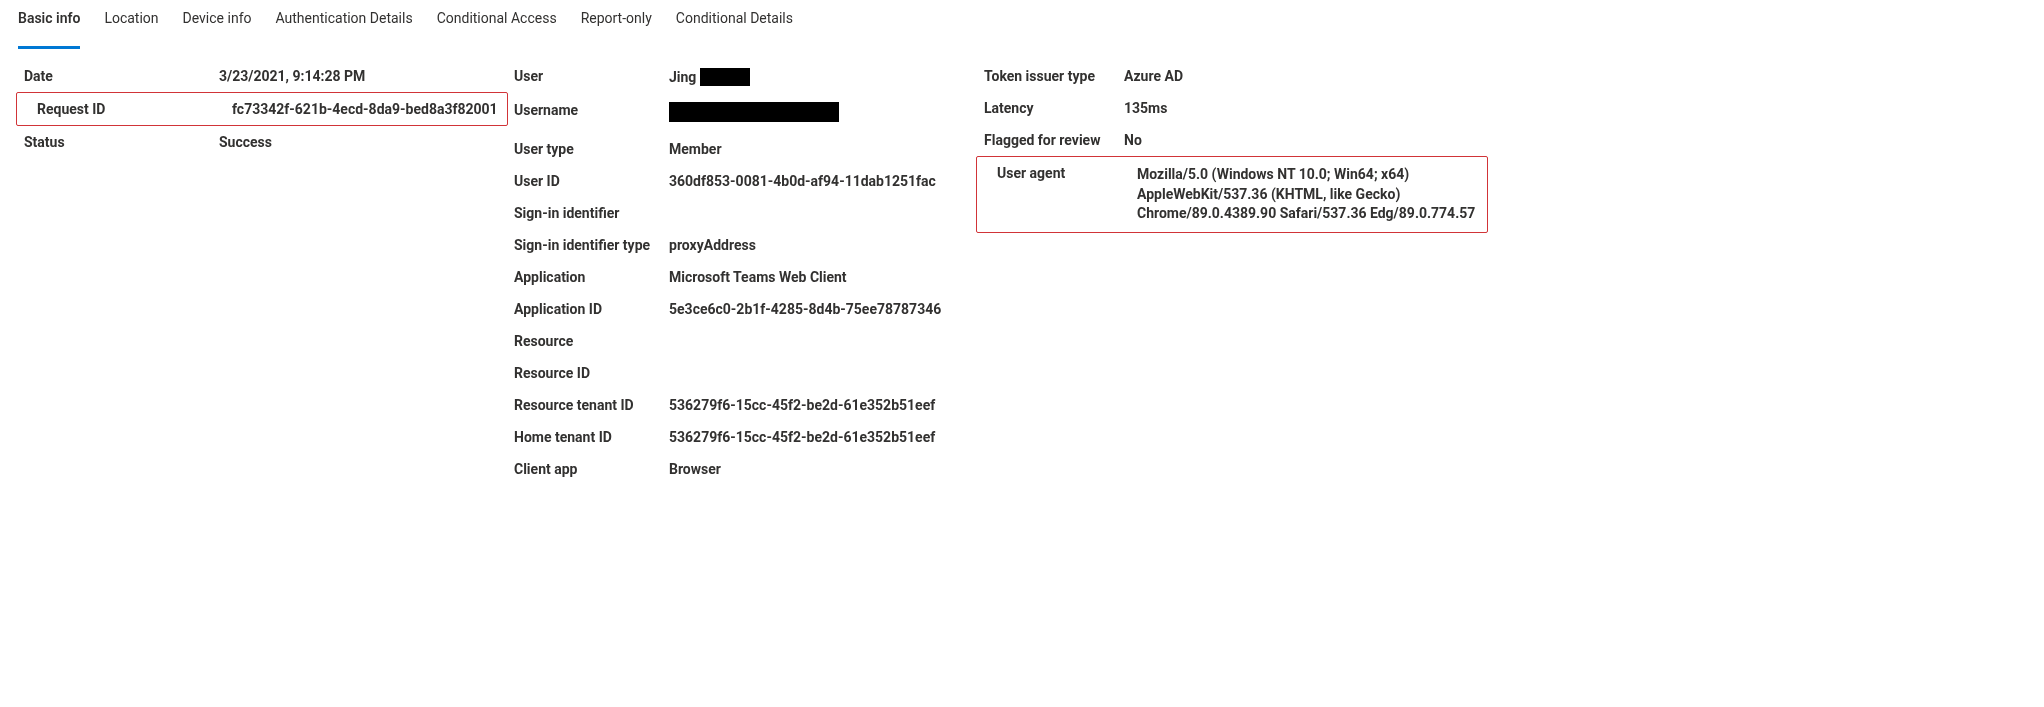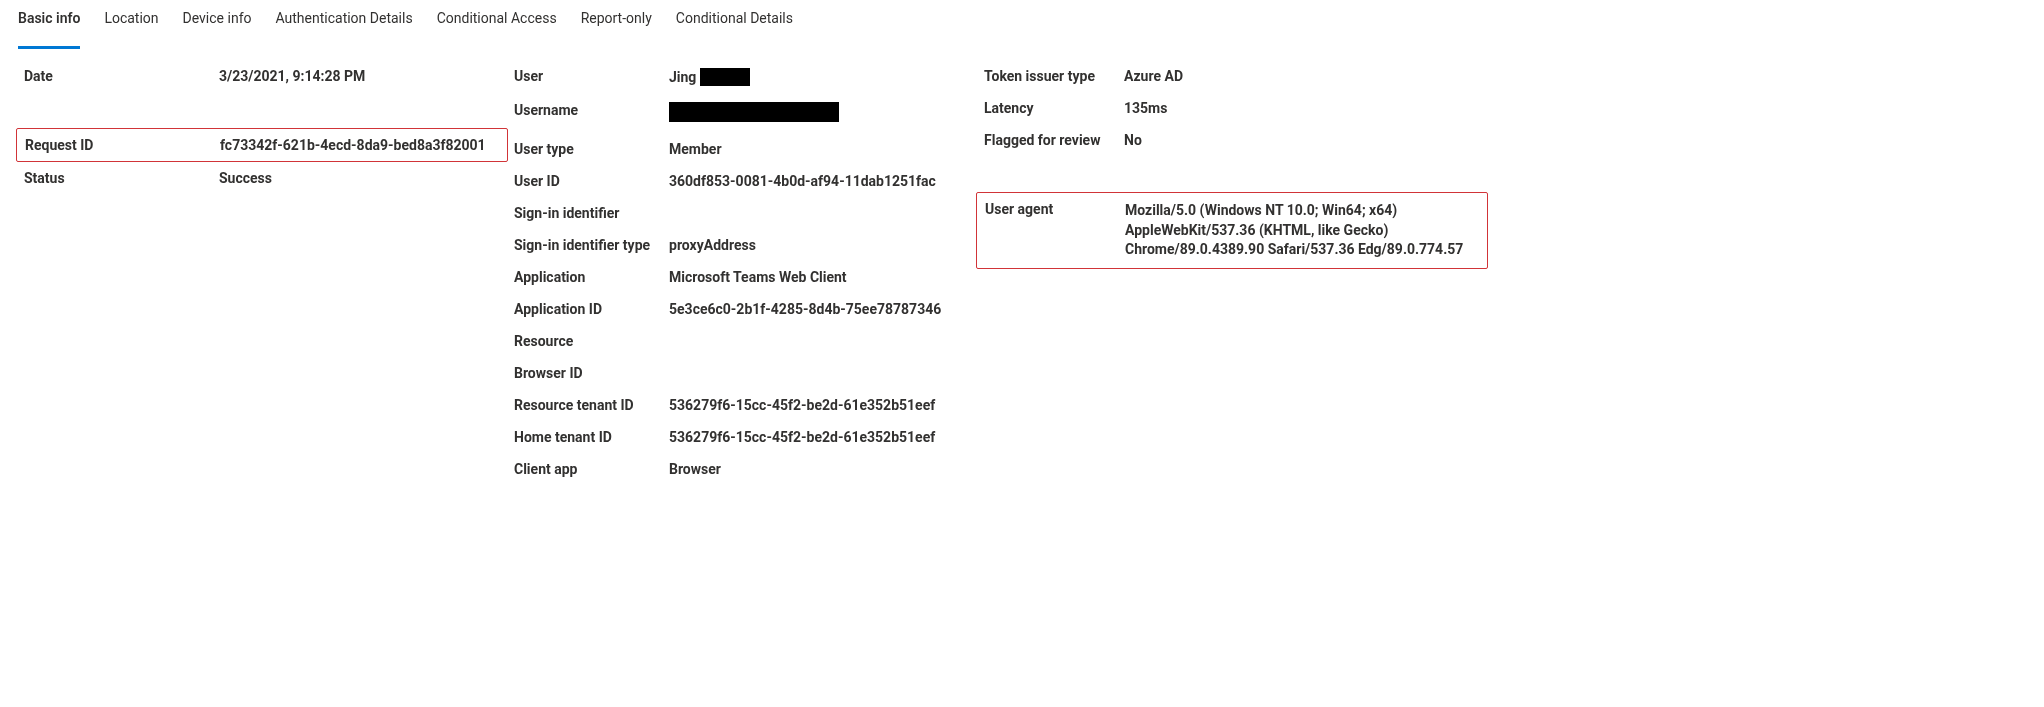--- a/index.html
+++ b/index.html
@@ -57,22 +57,21 @@
     display: inline-block;
     background: #000;
     height: 18px;
   }
   .redact.sm { width: 50px; }
   .redact.lg { width: 170px; height:20px; }
   .highlight-box {
     border: 1.5px solid #d13438;
     border-radius: 2px;
     margin-left: -2px;
-    padding-left: 0;
-    margin-top: 36px;
+    padding-left: 12px;
   }
   .highlight-box .row { padding-left: 8px; }
   .ua-value {
     line-height: 1.4;
   }
 </style>
 </head>
 <body>
 
 <div class="tabs">
@@ -140,21 +139,21 @@
     </div>
     <div class="row">
       <div class="label">Application ID</div>
       <div class="value">5e3ce6c0-2b1f-4285-8d4b-75ee78787346</div>
     </div>
     <div class="row">
       <div class="label">Resource</div>
       <div class="value"></div>
     </div>
     <div class="row">
-      <div class="label">Browser ID</div>
+      <div class="label">Resource ID</div>
       <div class="value"></div>
     </div>
     <div class="row">
       <div class="label">Resource tenant ID</div>
       <div class="value">536279f6-15cc-45f2-be2d-61e352b51eef</div>
     </div>
     <div class="row">
       <div class="label">Home tenant ID</div>
       <div class="value">536279f6-15cc-45f2-be2d-61e352b51eef</div>
     </div>

